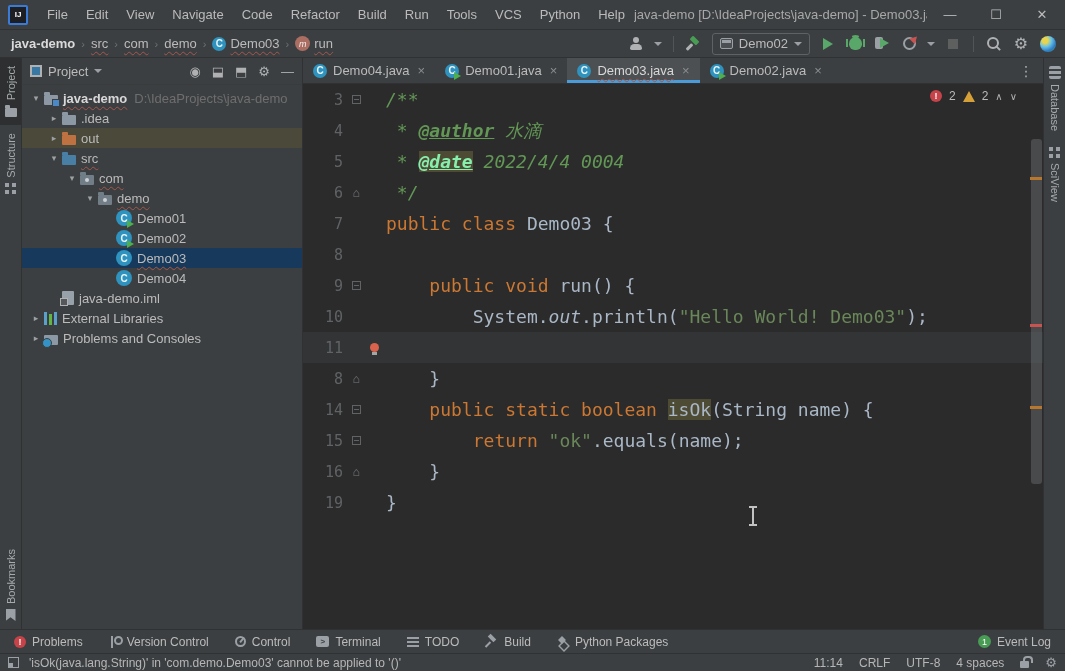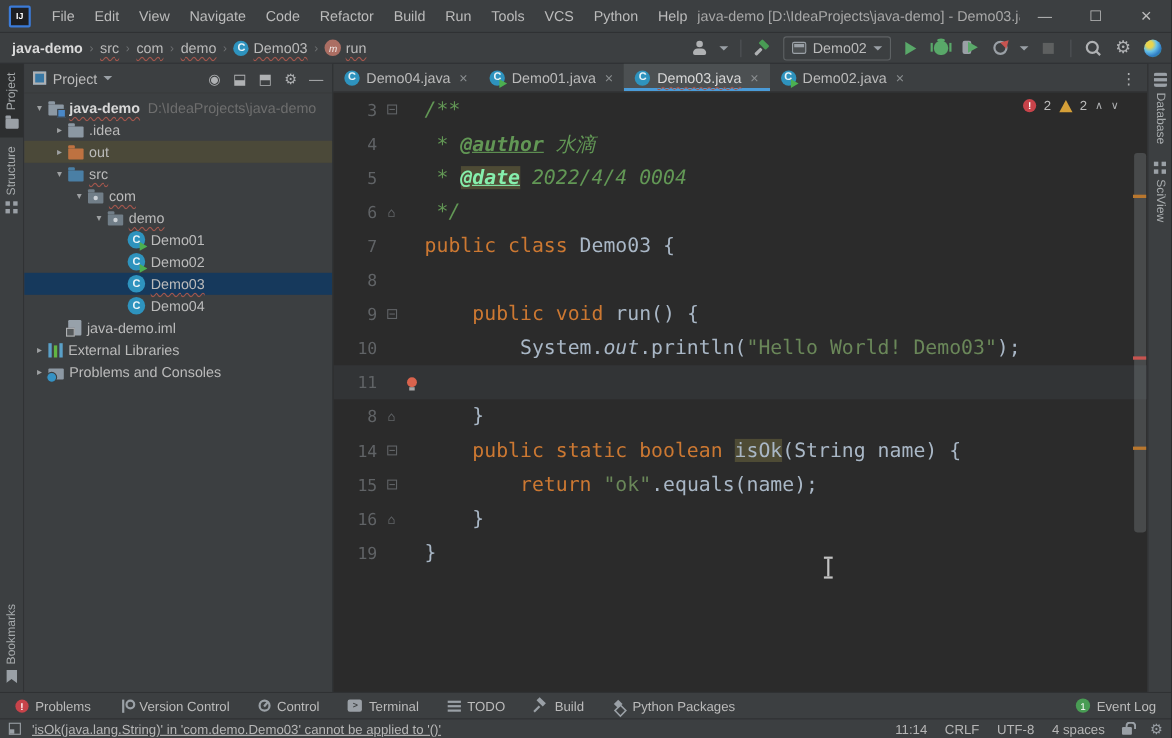--- a/index.html
+++ b/index.html
@@ -230,21 +230,21 @@
   .ic-layers::after { content:""; position:absolute; left:1px; top:4px; width:8px; height:8px;
                       border:2px solid #9AA0A6; transform:rotate(45deg) scale(.7); }
   .eventlog { margin-left:auto; display:flex; align-items:center; gap:6px; }
   .ic-count { width:13px; height:13px; border-radius:50%; background:#499C54; color:#fff; font-size:9px;
               display:flex; align-items:center; justify-content:center; }
 
   .statusbar { height:18px; background:#3C3F41; border-top:1px solid #2f3133;
                display:flex; align-items:center; padding:0 8px; font-size:12px; color:#B6B6B6; }
   .ic-switcher { width:11px; height:11px; border:1px solid #9AA0A6; position:relative; margin-right:10px; flex:none; }
   .ic-switcher::after { content:""; position:absolute; left:0; bottom:0; width:4px; height:4px; background:#9AA0A6; }
-  .sb-msg { flex:1; white-space:nowrap; overflow:hidden;text-decoration:underline; }
+  .sb-msg { flex:1; white-space:nowrap; overflow:hidden; }
   .sb-right { display:flex; align-items:center; gap:16px; margin-left:12px; }
   .ic-lock { width:9px; height:7px; background:#9AA0A6; border-radius:1px; position:relative; margin-top:4px; }
   .ic-lock::before { content:""; position:absolute; top:-5px; left:3px; width:6px; height:5px;
                      border:2px solid #9AA0A6; border-bottom:none; border-radius:4px 4px 0 0; }
   .ic-hector { color:#9AA0A6; font-size:13px; line-height:1; }
 </style>
 </head>
 <body>
 
 <div id="app">

